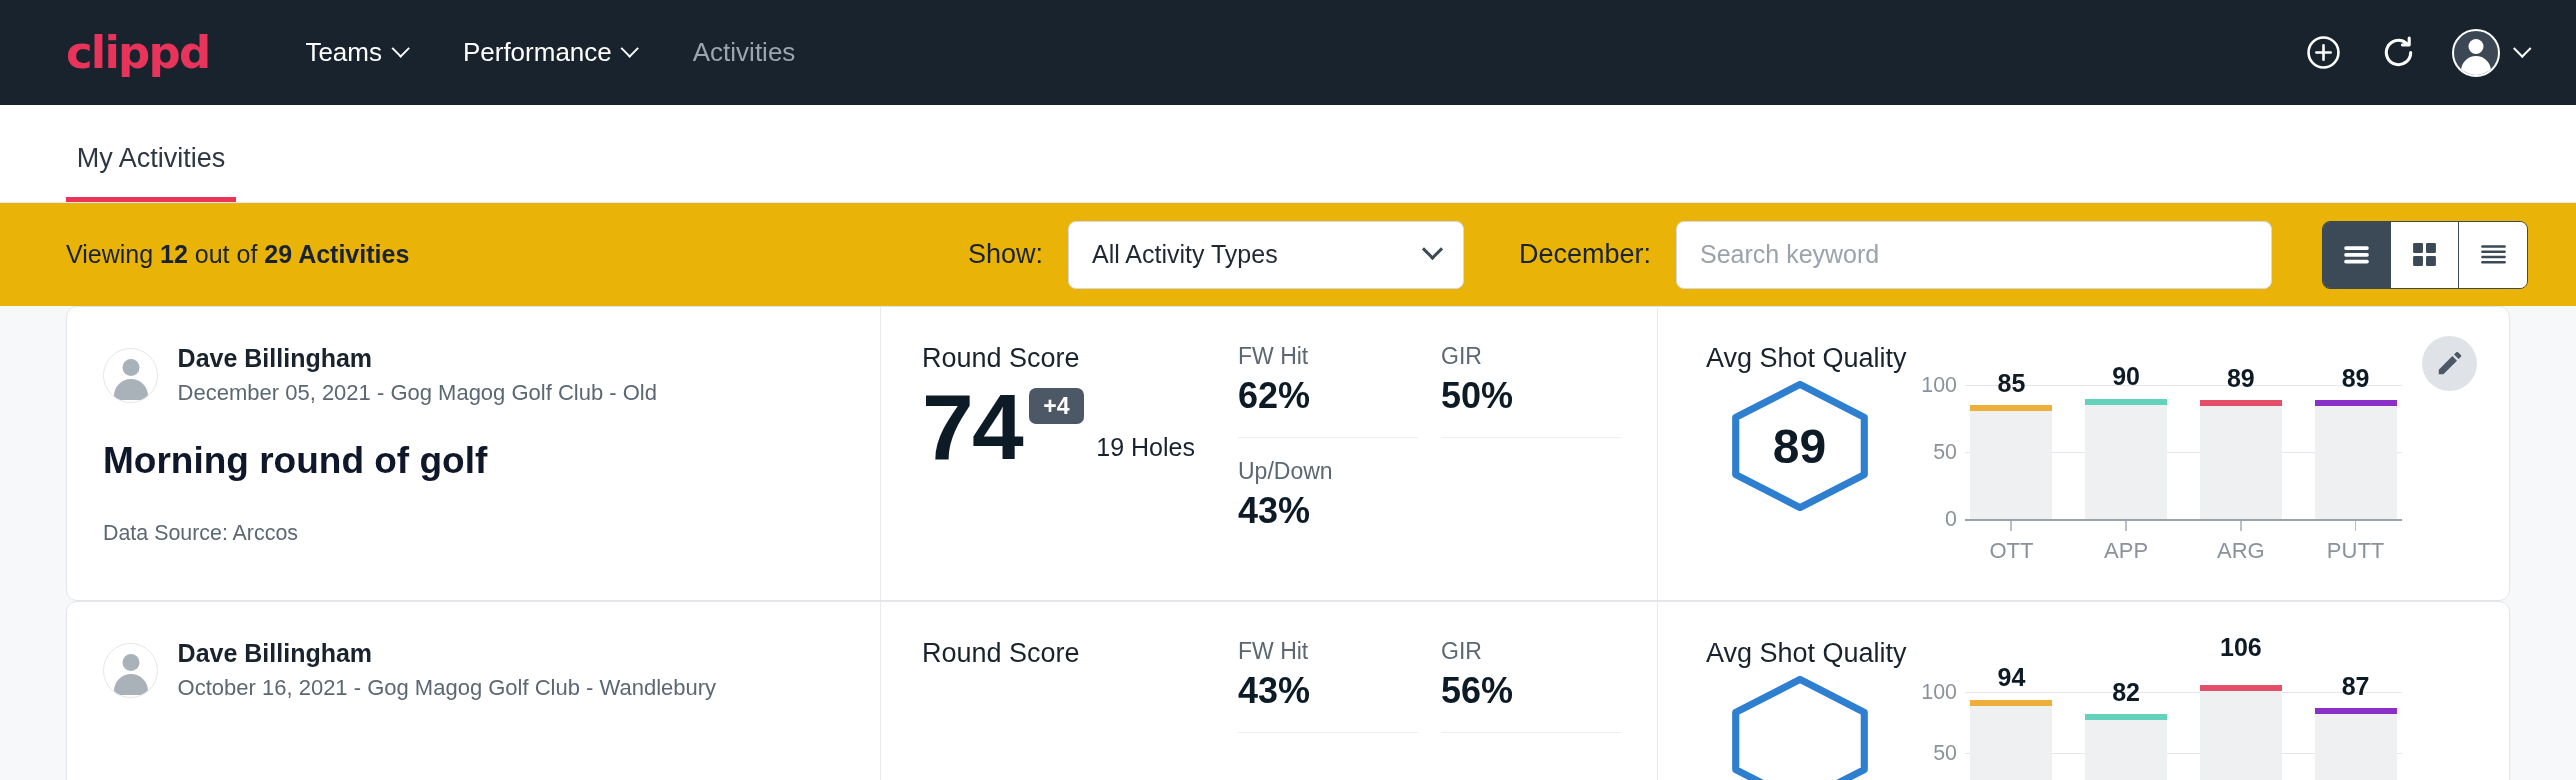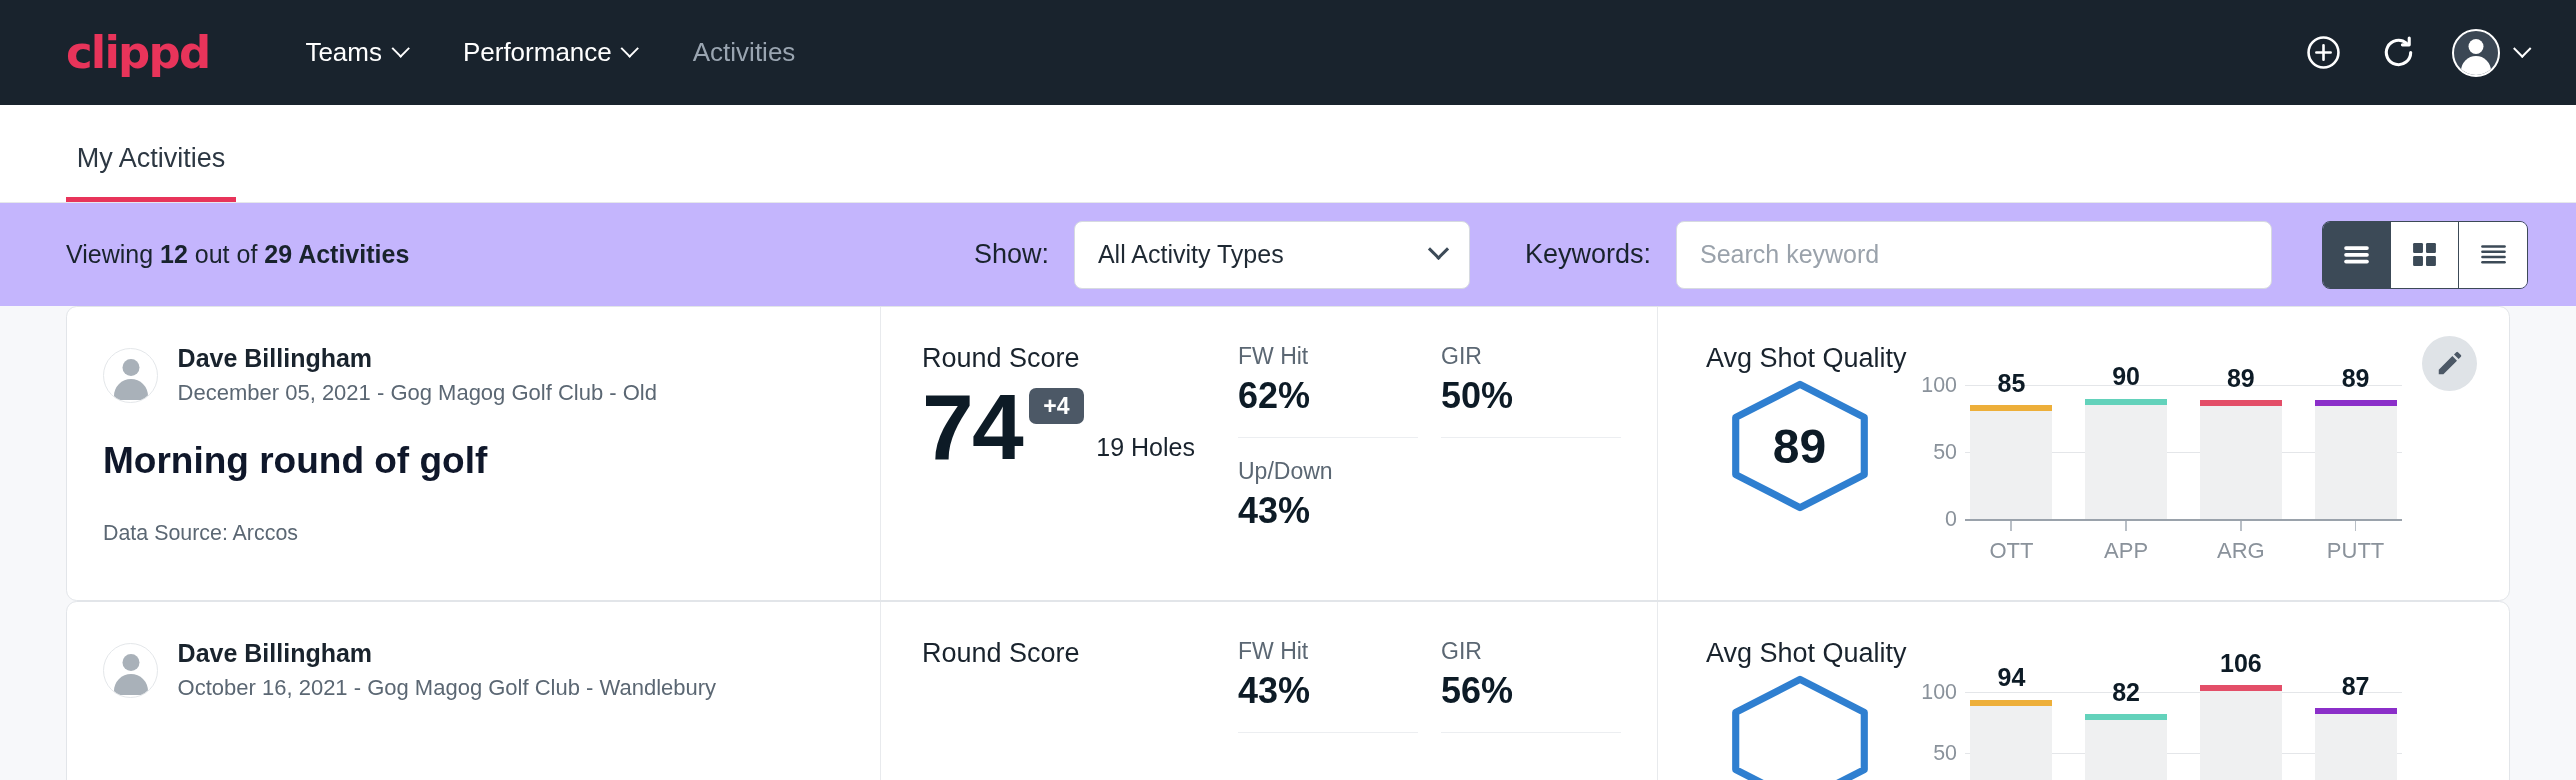--- a/index.html
+++ b/index.html
@@ -95,21 +95,21 @@
     border-bottom: 5.4px solid transparent;
     cursor: pointer;
   }
   .tab.active { border-bottom-color: #e8345a; color: #2c3742; }
 
   
   .filterbar {
     height: 103px;
     display: flex; align-items: center;
     padding: 0 48px 0 66px;
-    background: #c4b5fd;
+    background: #eab308;
   }
   .viewing { font-size: 25px; color: #19232d; white-space: nowrap; }
   .viewing b { font-weight: 700; }
   .filters { margin-left: auto; display: flex; align-items: center; }
   .flabel { font-size: 27px; color: #19232d; white-space: nowrap; }
   .select-box {
     margin-left: 25px;
     width: 396px; height: 68px;
     background: #ffffff;
     border: 0.9px solid #d6dae0;
@@ -356,21 +356,21 @@
   <div class="viewing"><span>Viewing </span><b>12</b><span> out of </span><b>29 Activities</b></div>
 
   <div class="filters">
     <span class="flabel">Show:</span>
 
     <div class="select-box">
       <span class="select-val">All Activity Types</span>
       <span class="select-chev"></span>
     </div>
 
-    <span class="flabel kw-label">Keywords:</span>
+    <span class="flabel kw-label">December:</span>
 
     <div class="search-box">
       <input type="text" placeholder="Search keyword" style="">
     </div>
 
     <div class="viewtoggle">
       <div class="vt-btn active">
         <svg width="37" height="37" viewBox="0 0 24 24">
           <rect x="4" y="6.6" width="16" height="2.4" rx="1.2" fill="#ffffff"></rect>
           <rect x="4" y="11" width="16" height="2.4" rx="1.2" fill="#ffffff"></rect>
@@ -556,21 +556,21 @@
                 <div class="barcell">
                   <div class="bar" style="height: 114px; border-top-color: rgb(237, 175, 58);"></div>
                   <div class="barlabel" style="bottom: 122px;">94</div>
                 </div>
                 <div class="barcell">
                   <div class="bar" style="height: 100px; border-top-color: rgb(99, 210, 187);"></div>
                   <div class="barlabel" style="bottom: 107px;">82</div>
                 </div>
                 <div class="barcell">
                   <div class="bar" style="height: 129px; border-top-color: rgb(227, 78, 104);"></div>
-                  <div class="barlabel" style="bottom: 136px;">106</div>
+                  <div class="barlabel" style="bottom: 152px;">106</div>
                 </div>
                 <div class="barcell">
                   <div class="bar" style="height: 106px; border-top-color: rgb(139, 47, 201);"></div>
                   <div class="barlabel" style="bottom: 113px;">87</div>
                 </div>
               </div>
             </div>
 
         </div>
       </div>

